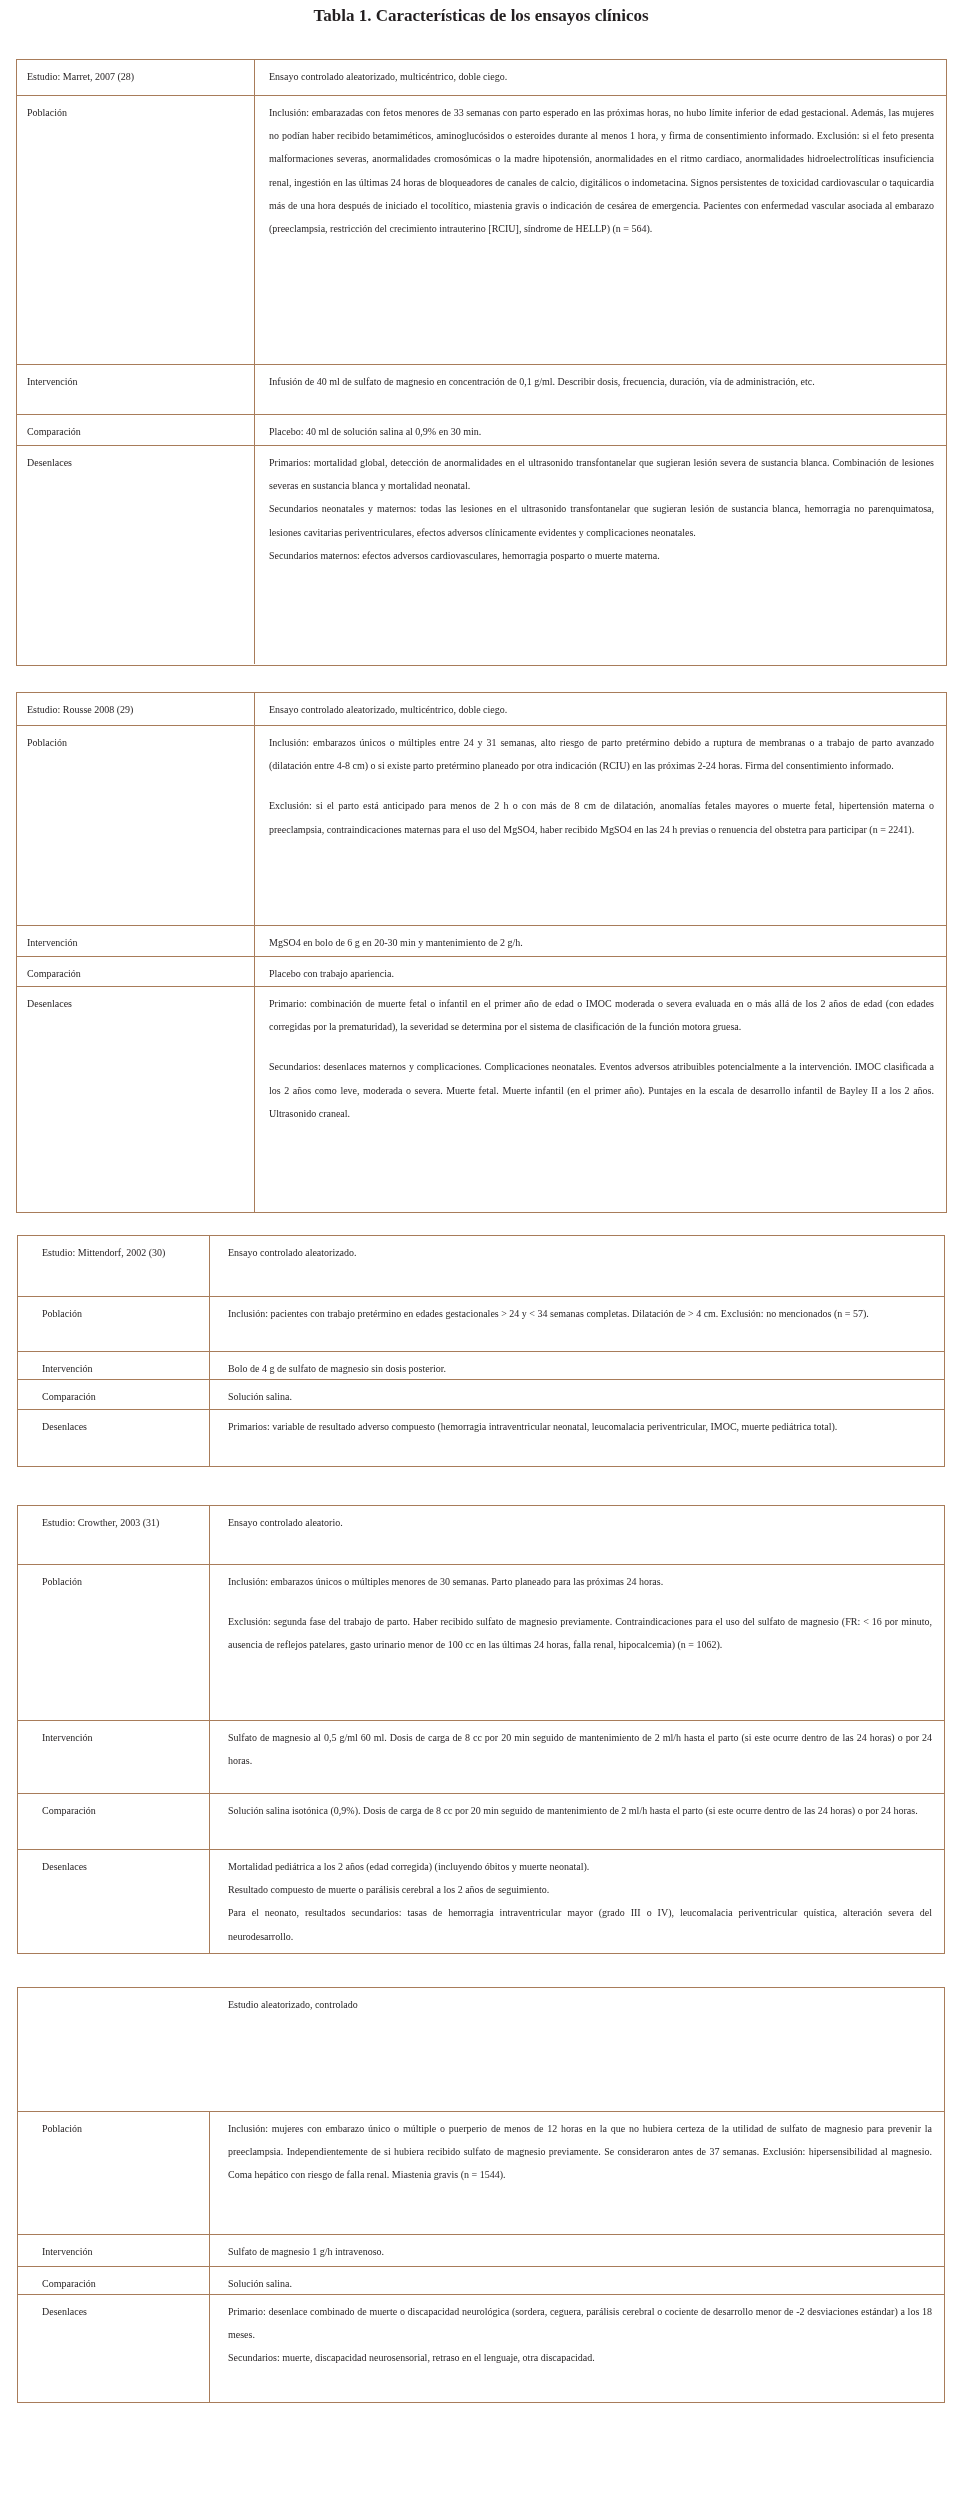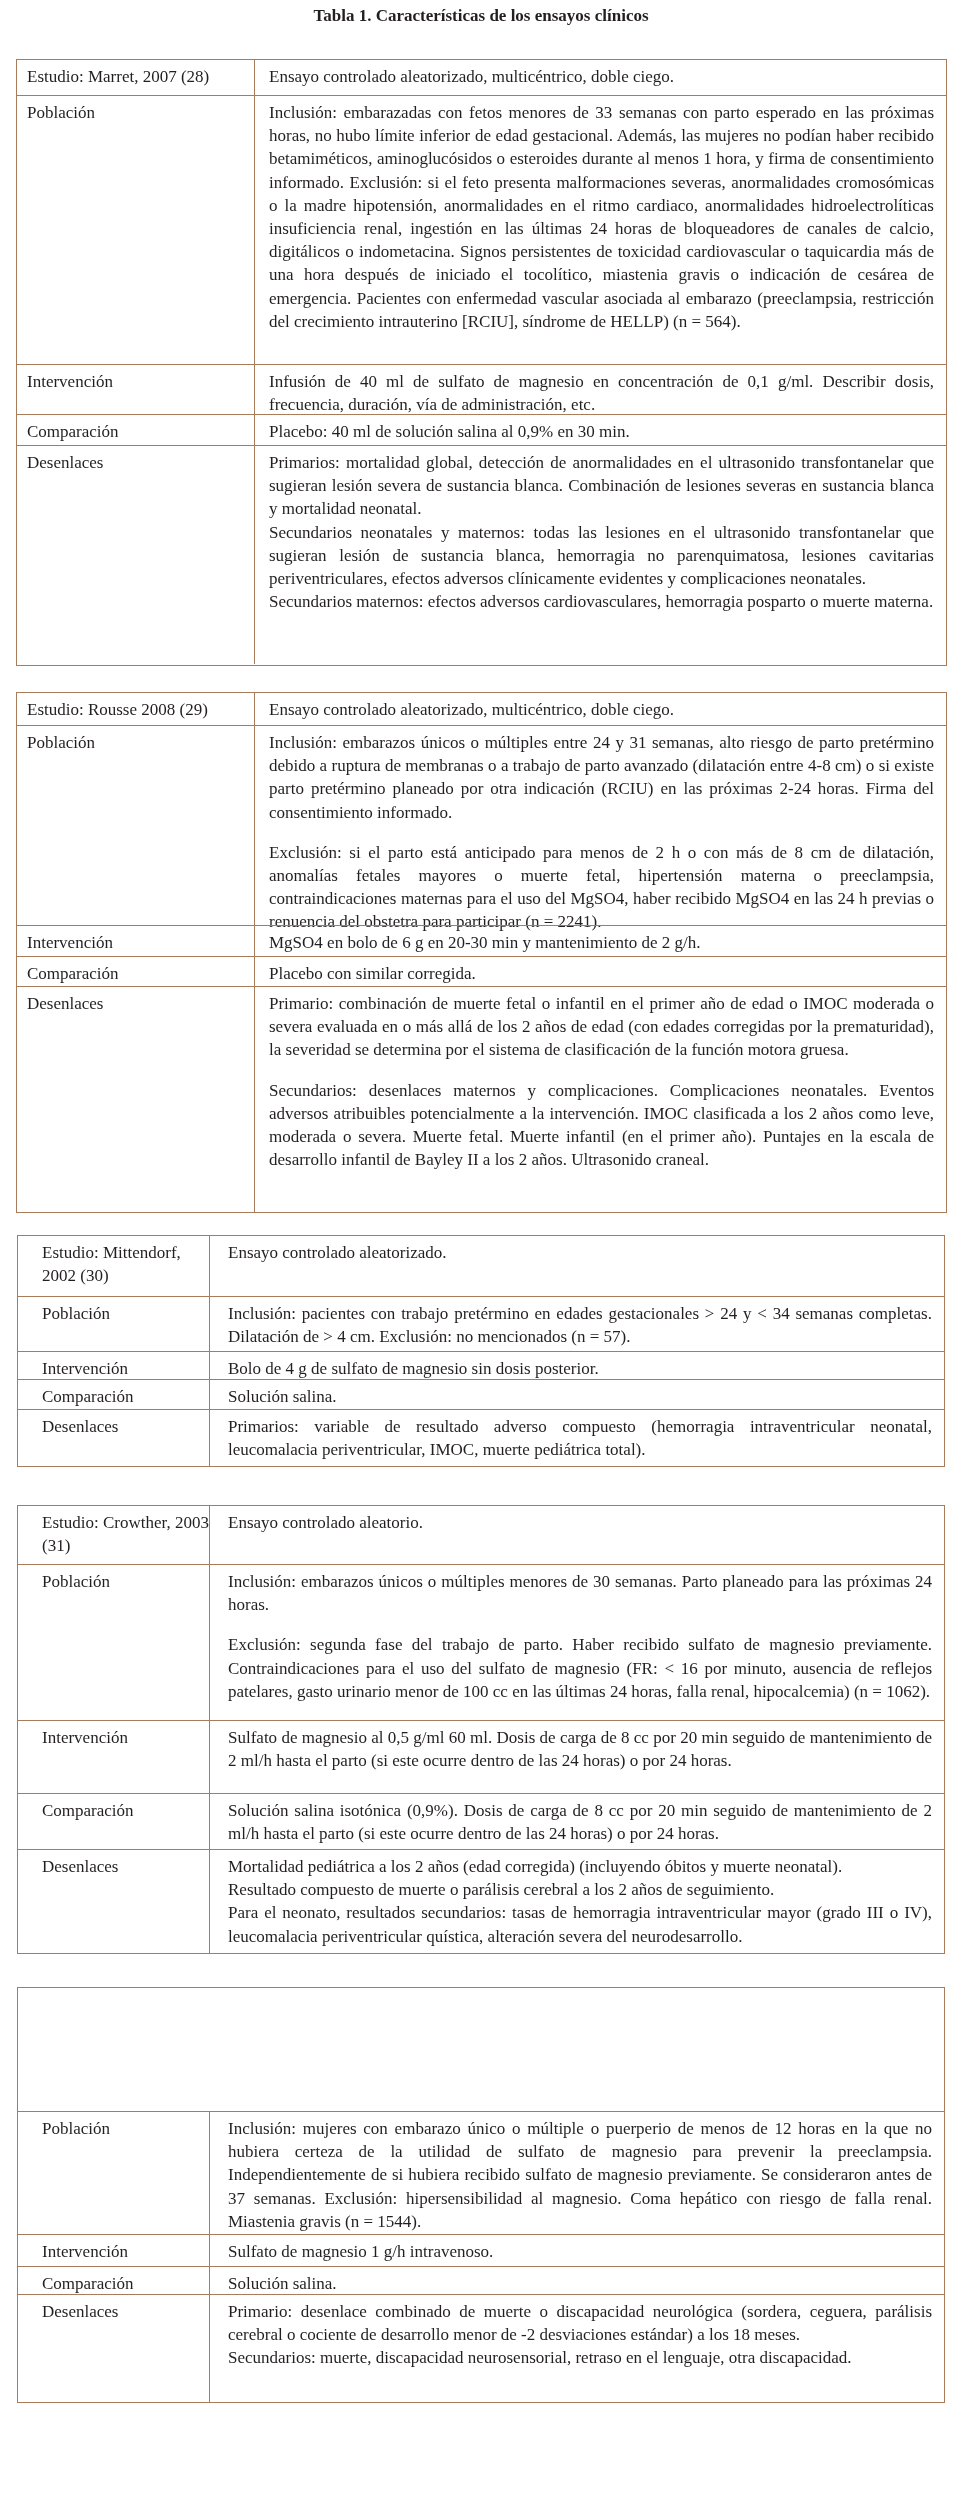--- a/index.html
+++ b/index.html
@@ -8,21 +8,21 @@
     font-family: "Liberation Serif", "DejaVu Serif", serif;
     color: #231f20;
   }
   .title {
     position: absolute; top: 4px; left: 0; width: 962px; text-align: center;
     font-weight: bold; font-size: 17px; line-height: 24px;
   }
   .tbl { position: absolute; border: 1.5px solid #a87c5a; box-sizing: border-box; }
   .row { position: absolute; left: 0; right: 0; box-sizing: border-box; border-top: 1.5px solid #a87c5a; }
   .row.first { border-top: none; }
-  .lab, .val { position: absolute; top: 0; bottom: 0; box-sizing: border-box; font-size: 17px; line-height: 23.2px; }
+  .lab, .val { position: absolute; top: 0; bottom: 0; box-sizing: border-box; font-size: 10px; line-height: 23.2px; }
   .lab { left: 0; padding: 5px 0 0 10px; border-right: 1.5px solid #a87c5a; }
   .val { padding: 5px 12px 0 14px; text-align: justify; }
   .tbl.narrow .lab { padding-left: 24px; }
   .tbl.narrow .val { padding-left: 18px; }
   .val p { margin: 0; }
   .val p + p.gap { margin-top: 17px; }
 </style>
 </head>
 <body>
 
@@ -75,21 +75,21 @@
   </div>
   <div class="row" style="top:232px; height:31px;">
     <div class="lab" style="width:238px;">Intervención</div>
     <div class="val" style="left:238px; right:0;">
       <p>MgSO4 en bolo de 6 g en 20-30 min y mantenimiento de 2 g/h.</p>
     </div>
   </div>
   <div class="row" style="top:263px; height:30px;">
     <div class="lab" style="width:238px;">Comparación</div>
     <div class="val" style="left:238px; right:0;">
-      <p>Placebo con similar corregida.</p>
+      <p>Placebo con trabajo apariencia.</p>
     </div>
   </div>
   <div class="row" style="top:293px; height:226px;">
     <div class="lab" style="width:238px;">Desenlaces</div>
     <div class="val" style="left:238px; right:0;">
       <p>Primario: combinación de muerte fetal o infantil en el primer año de edad o IMOC moderada o severa evaluada en o más allá de los 2 años de edad (con edades corregidas por la prematuridad), la severidad se determina por el sistema de clasificación de la función motora gruesa.</p>
       <p class="gap">Secundarios: desenlaces maternos y complicaciones. Complicaciones neonatales. Eventos adversos atribuibles potencialmente a la intervención. IMOC clasificada a los 2 años como leve, moderada o severa. Muerte fetal. Muerte infantil (en el primer año). Puntajes en la escala de desarrollo infantil de Bayley II a los 2 años. Ultrasonido craneal.</p>
     </div>
   </div>
 </div>
@@ -154,20 +154,21 @@
     <div class="val" style="left:192px; right:0;">
       <p>Mortalidad pediátrica a los 2 años (edad corregida) (incluyendo óbitos y muerte neonatal).</p>
       <p>Resultado compuesto de muerte o parálisis cerebral a los 2 años de seguimiento.</p>
       <p>Para el neonato, resultados secundarios: tasas de hemorragia intraventricular mayor (grado III o IV), leucomalacia periventricular quística, alteración severa del neurodesarrollo.</p>
     </div>
   </div>
 </div>
 
 <div class="tbl narrow" style="left:17px; top:1987px; width:928px; height:416px;">
   <div class="row first" style="top:0; height:123px;">
+    <div class="val" style="left:192px; right:0;">Estudio aleatorizado, controlado</div>
   </div>
   <div class="row" style="top:123px; height:123px;">
     <div class="lab" style="width:192px;">Población</div>
     <div class="val" style="left:192px; right:0;">
       <p>Inclusión: mujeres con embarazo único o múltiple o puerperio de menos de 12 horas en la que no hubiera certeza de la utilidad de sulfato de magnesio para prevenir la preeclampsia. Independientemente de si hubiera recibido sulfato de magnesio previamente. Se consideraron antes de 37 semanas. Exclusión: hipersensibilidad al magnesio. Coma hepático con riesgo de falla renal. Miastenia gravis (n = 1544).</p>
     </div>
   </div>
   <div class="row" style="top:246px; height:32px;">
     <div class="lab" style="width:192px;">Intervención</div>
     <div class="val" style="left:192px; right:0;">

